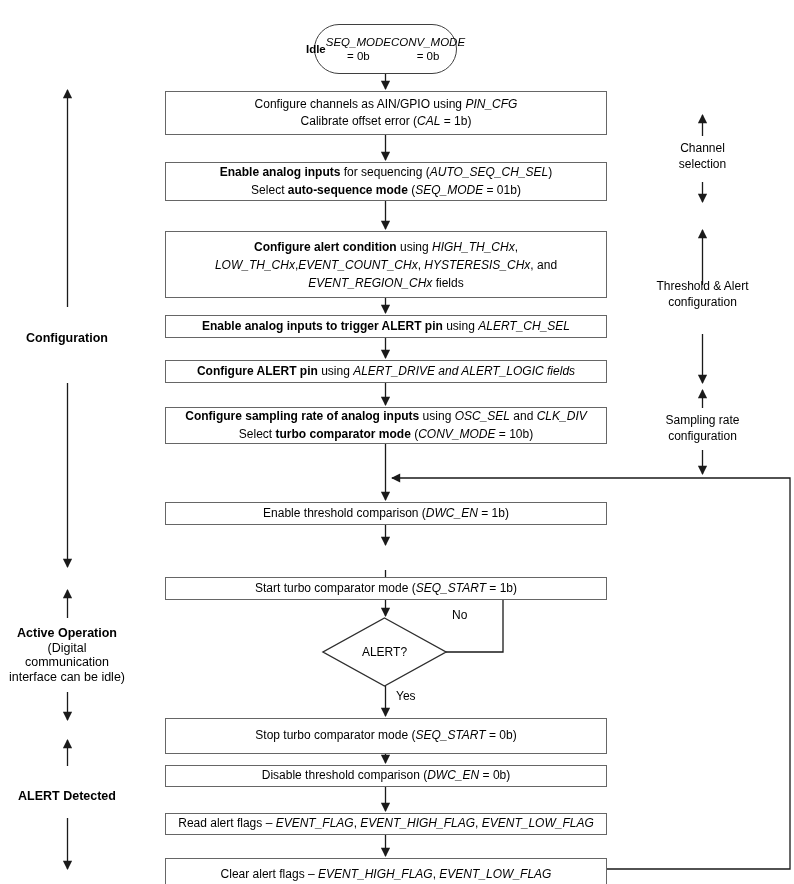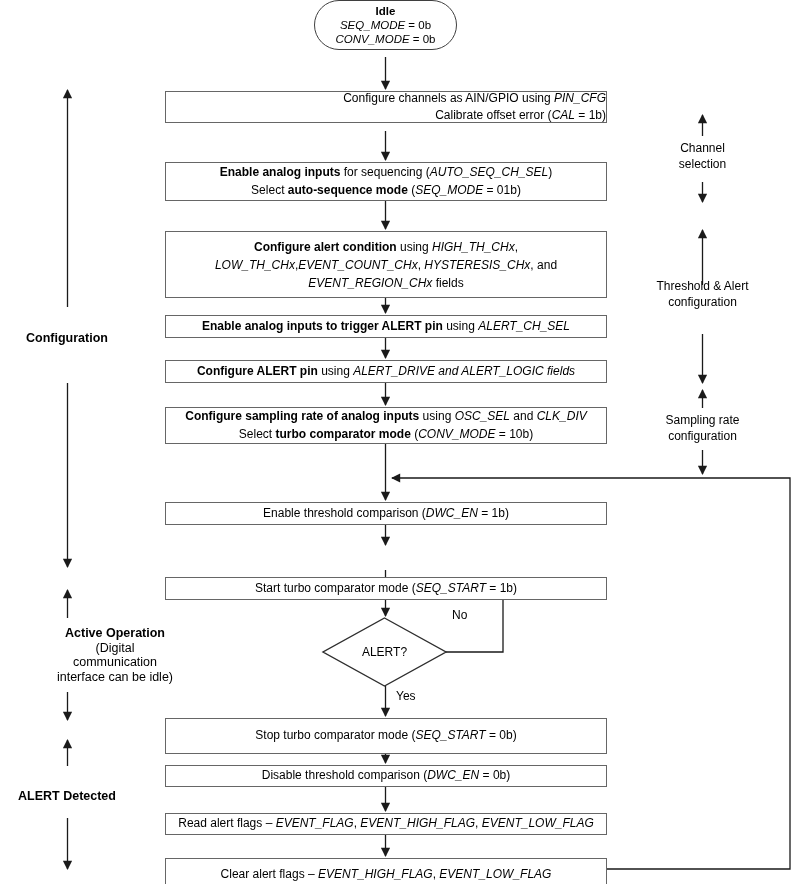--- a/index.html
+++ b/index.html
@@ -6,23 +6,23 @@
   body{width:794px;height:884px;position:relative;font-family:"Liberation Sans","DejaVu Sans",sans-serif;color:#000;}
   #canvas{position:absolute;left:0;top:0;width:794px;height:884px;background:#fff;overflow:hidden;}
   #connectors{position:absolute;left:0;top:0;}
   .step{
     position:absolute;left:165px;width:442px;box-sizing:border-box;
     border:1.5px solid #666;background:#fff;
     display:flex;flex-direction:column;justify-content:center;align-items:center;
     font-size:12px;line-height:17.5px;text-align:center;
   }
   .terminator{
-    position:absolute;left:314px;top:0;width:143px;height:50px;box-sizing:border-box;
+    position:absolute;left:314px;top:24px;width:143px;height:50px;box-sizing:border-box;
     border:1.6px solid #3f3f3f;border-radius:25px;background:#fff;
-    display:flex;flex-direction:column;justify-content:center;align-items:center;
+    display:flex;justify-content:center;align-items:center;
     font-size:11.5px;line-height:14px;text-align:center;
   }
   .phase{position:absolute;left:0;width:134px;text-align:center;font-size:12.5px;line-height:14.5px;}
   .stage{position:absolute;left:632px;width:141px;text-align:center;font-size:12px;line-height:15.5px;}
   .floatlbl{position:absolute;font-size:12px;}
   .b{font-weight:bold;}
   .i{font-style:italic;}
   .rich-line{white-space:pre-wrap;}
 </style>
 </head>
@@ -73,21 +73,21 @@
       <polygon points="384.5,618 446,652 384.5,686 323,652" fill="#ffffff" stroke="#2e2e2e" stroke-width="1.4"></polygon>
     </g>
   </svg>
 
   <div class="terminator">
       <div class="rich-line"><span class="b">Idle</span></div>
       <div class="rich-line"><span class="i">SEQ_MODE</span><span> = 0b</span></div>
       <div class="rich-line"><span class="i">CONV_MODE</span><span> = 0b</span></div>
     </div>
 
-  <div class="step" style="top:91px;height:32px;align-items:flex-end;">
+  <div class="step" style="top:91px;height:44px;">
       <div class="rich-line"><span>Configure channels as AIN/GPIO using </span><span class="i">PIN_CFG</span></div>
       <div class="rich-line"><span>Calibrate offset error (</span><span class="i">CAL</span><span> = 1b)</span></div>
     </div>
   <div class="step" style="top:162px;height:39px;">
       <div class="rich-line"><span class="b">Enable analog inputs</span><span> for sequencing (</span><span class="i">AUTO_SEQ_CH_SEL</span><span>)</span></div>
       <div class="rich-line"><span>Select </span><span class="b">auto-sequence mode</span><span> (</span><span class="i">SEQ_MODE</span><span> = 01b)</span></div>
     </div>
   <div class="step" style="top:231px;height:67px;line-height:18px;">
       <div class="rich-line"><span class="b">Configure alert condition</span><span> using </span><span class="i">HIGH_TH_CHx</span><span>,</span></div>
       <div class="rich-line"><span class="i">LOW_TH_CHx</span><span>,</span><span class="i">EVENT_COUNT_CHx</span><span>, </span><span class="i">HYSTERESIS_CHx</span><span>, and</span></div>
@@ -122,21 +122,21 @@
       <div class="rich-line"><span>Clear alert flags – </span><span class="i">EVENT_HIGH_FLAG</span><span>, </span><span class="i">EVENT_LOW_FLAG</span></div>
     </div>
 
   <div class="floatlbl" style="left:323px;top:645px;width:123px;text-align:center;">ALERT?</div>
   <div class="floatlbl" style="left:452px;top:608px;">No</div>
   <div class="floatlbl" style="left:396px;top:689px;">Yes</div>
 
   <div class="phase" style="top:331px;">
       <div class="rich-line"><span class="b">Configuration</span></div>
     </div>
-  <div class="phase" style="top:626px;padding-left:48px;">
+  <div class="phase" style="top:626px;">
       <div class="rich-line"><span class="b">Active Operation</span></div>
       <div class="rich-line"><span>(Digital</span></div>
       <div class="rich-line"><span>communication</span></div>
       <div class="rich-line"><span>interface can be idle)</span></div>
     </div>
   <div class="phase" style="top:789px;">
       <div class="rich-line"><span class="b">ALERT Detected</span></div>
     </div>
 
   <div class="stage" style="top:141px;">

